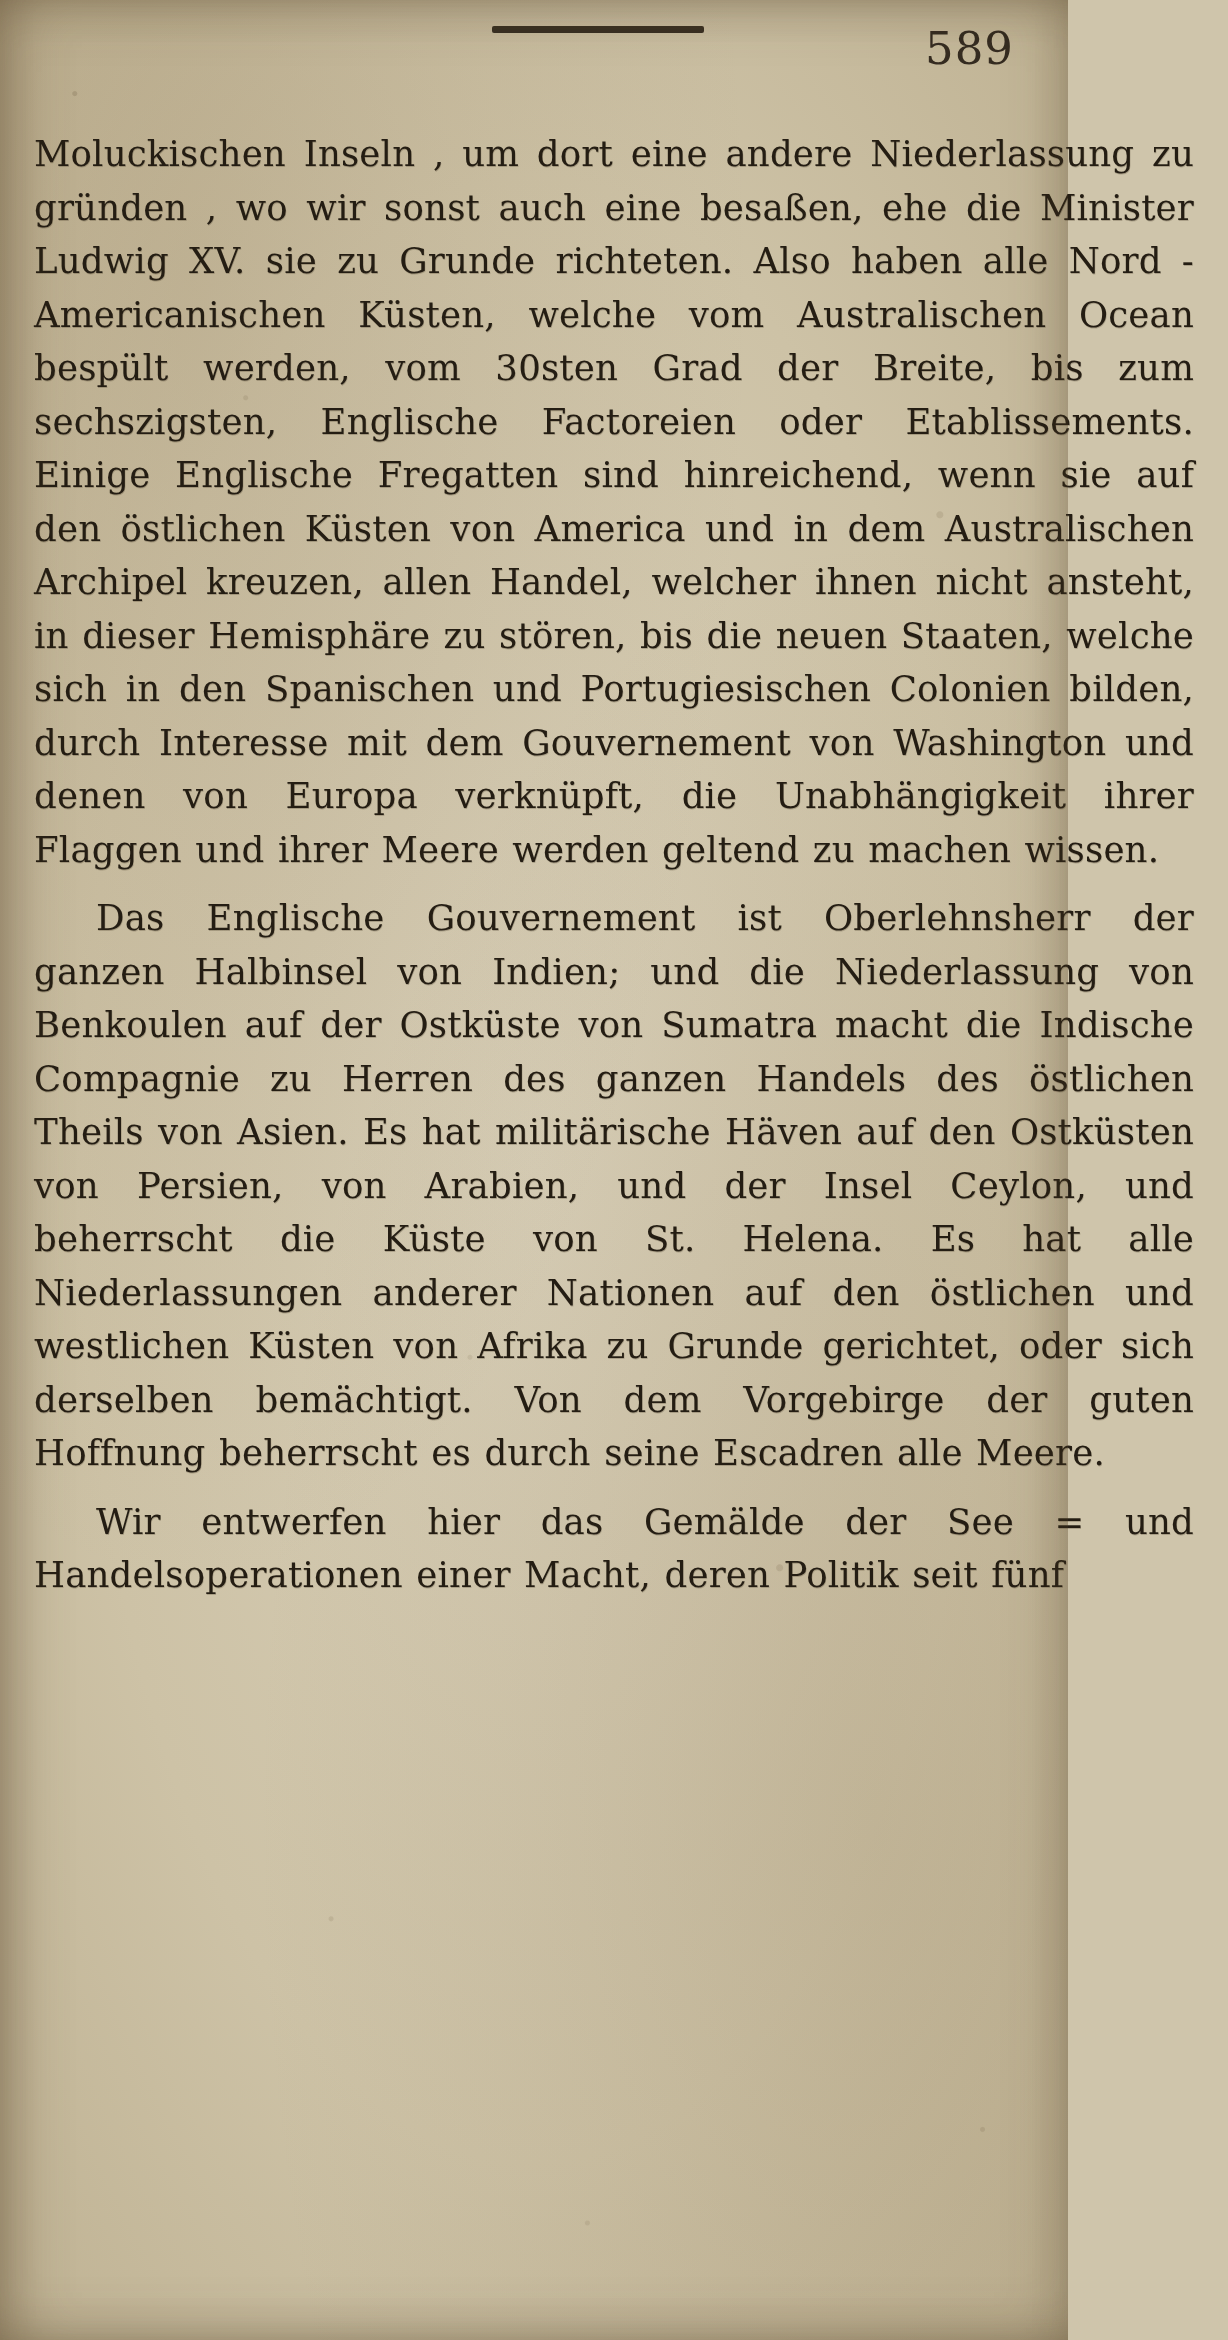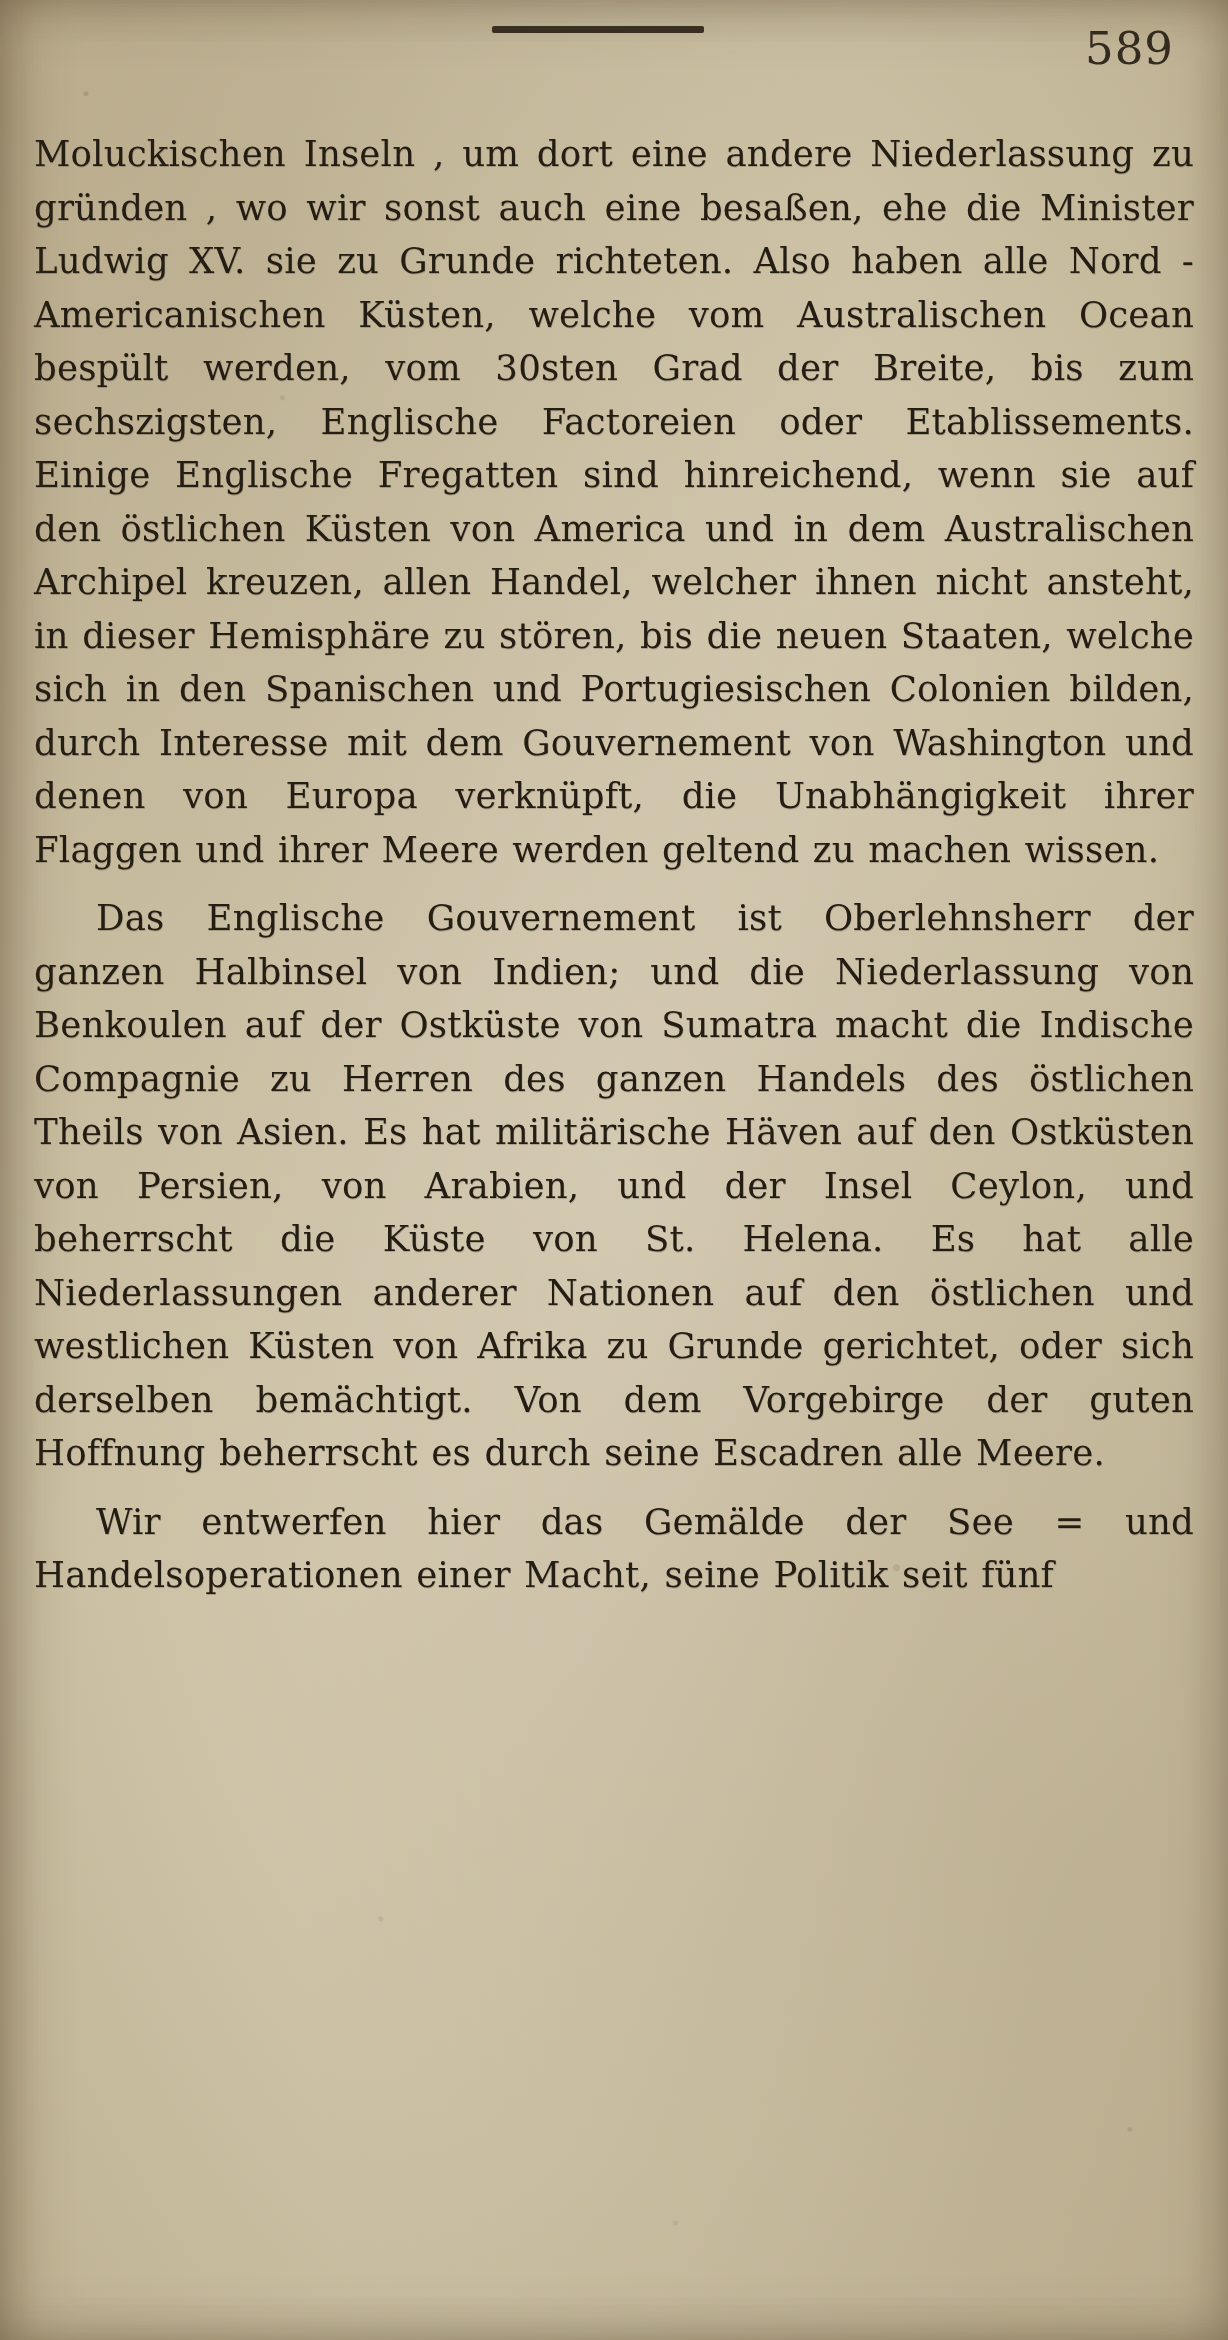--- a/index.html
+++ b/index.html
@@ -8,21 +8,21 @@
   }
   body {
     width: 1228px;
     height: 2340px;
     background: #cfc5ab;
     font-family: "DejaVu Serif", serif;
     overflow: hidden;
   }
   .page {
     position: relative;
-    width: 1228px;
+    width: 1068px;
     height: 2340px;
     box-sizing: border-box;
     background:
       radial-gradient(ellipse at 18% 12%, rgba(150,130,95,0.22) 0%, rgba(150,130,95,0) 45%),
       radial-gradient(ellipse at 82% 78%, rgba(140,120,85,0.20) 0%, rgba(140,120,85,0) 50%),
       radial-gradient(ellipse at 50% 50%, #d8cfb8 0%, #cdc2a6 60%, #bfb293 100%);
   }
   
   .grain {
     position: absolute;
@@ -110,18 +110,18 @@
 <div class="page">
 
   <div class="header">
     <div class="rule"></div>
     <div class="page-number">589</div>
   </div>
 
   <div class="body-text">
     <p class="para">Moluckischen Inseln ,  um dort eine andere Niederlassung zu gründen , wo wir sonst auch eine besaßen, ehe die Minister Ludwig XV. sie zu Grunde richteten.  Also haben alle Nord - Americanischen Küsten, welche vom Australischen Ocean bespült werden, vom 30sten Grad der Breite, bis zum sechszigsten, Englische Factoreien oder Etablissements.  Einige Englische Fregatten sind hinreichend, wenn sie auf den östlichen Küsten von America und in dem Australischen Archipel kreuzen, allen Handel, welcher ihnen nicht ansteht, in dieser Hemisphäre zu stören, bis die neuen Staaten, welche sich in den Spanischen und Portugiesischen Colonien bilden, durch Interesse mit dem Gouvernement von Washington und denen von Europa verknüpft, die Unabhängigkeit ihrer Flaggen und ihrer Meere werden geltend zu machen wissen.</p>
     <p class="para indent">Das Englische Gouvernement ist Oberlehnsherr der ganzen Halbinsel von Indien; und die Niederlassung von Benkoulen auf der Ostküste von Sumatra macht die Indische Compagnie zu Herren des ganzen Handels des östlichen Theils von Asien.  Es hat militärische Häven auf den Ostküsten von Persien, von Arabien, und der Insel Ceylon, und beherrscht die Küste von St. Helena.  Es hat alle Niederlassungen anderer Nationen auf den östlichen und westlichen Küsten von Afrika zu Grunde gerichtet,  oder sich derselben bemächtigt. Von dem Vorgebirge der guten Hoffnung beherrscht es durch seine Escadren alle Meere.</p>
-    <p class="para indent last">Wir entwerfen hier das Gemälde der See = und Handelsoperationen einer Macht, seine Politik seit fünf</p>
+    <p class="para indent last">Wir entwerfen hier das Gemälde der See = und Handelsoperationen einer Macht, deren Politik seit fünf</p>
   </div>
 
   <div class="grain"></div>
   <div class="edge-shade"></div>
 </div>
 
 </body></html>

